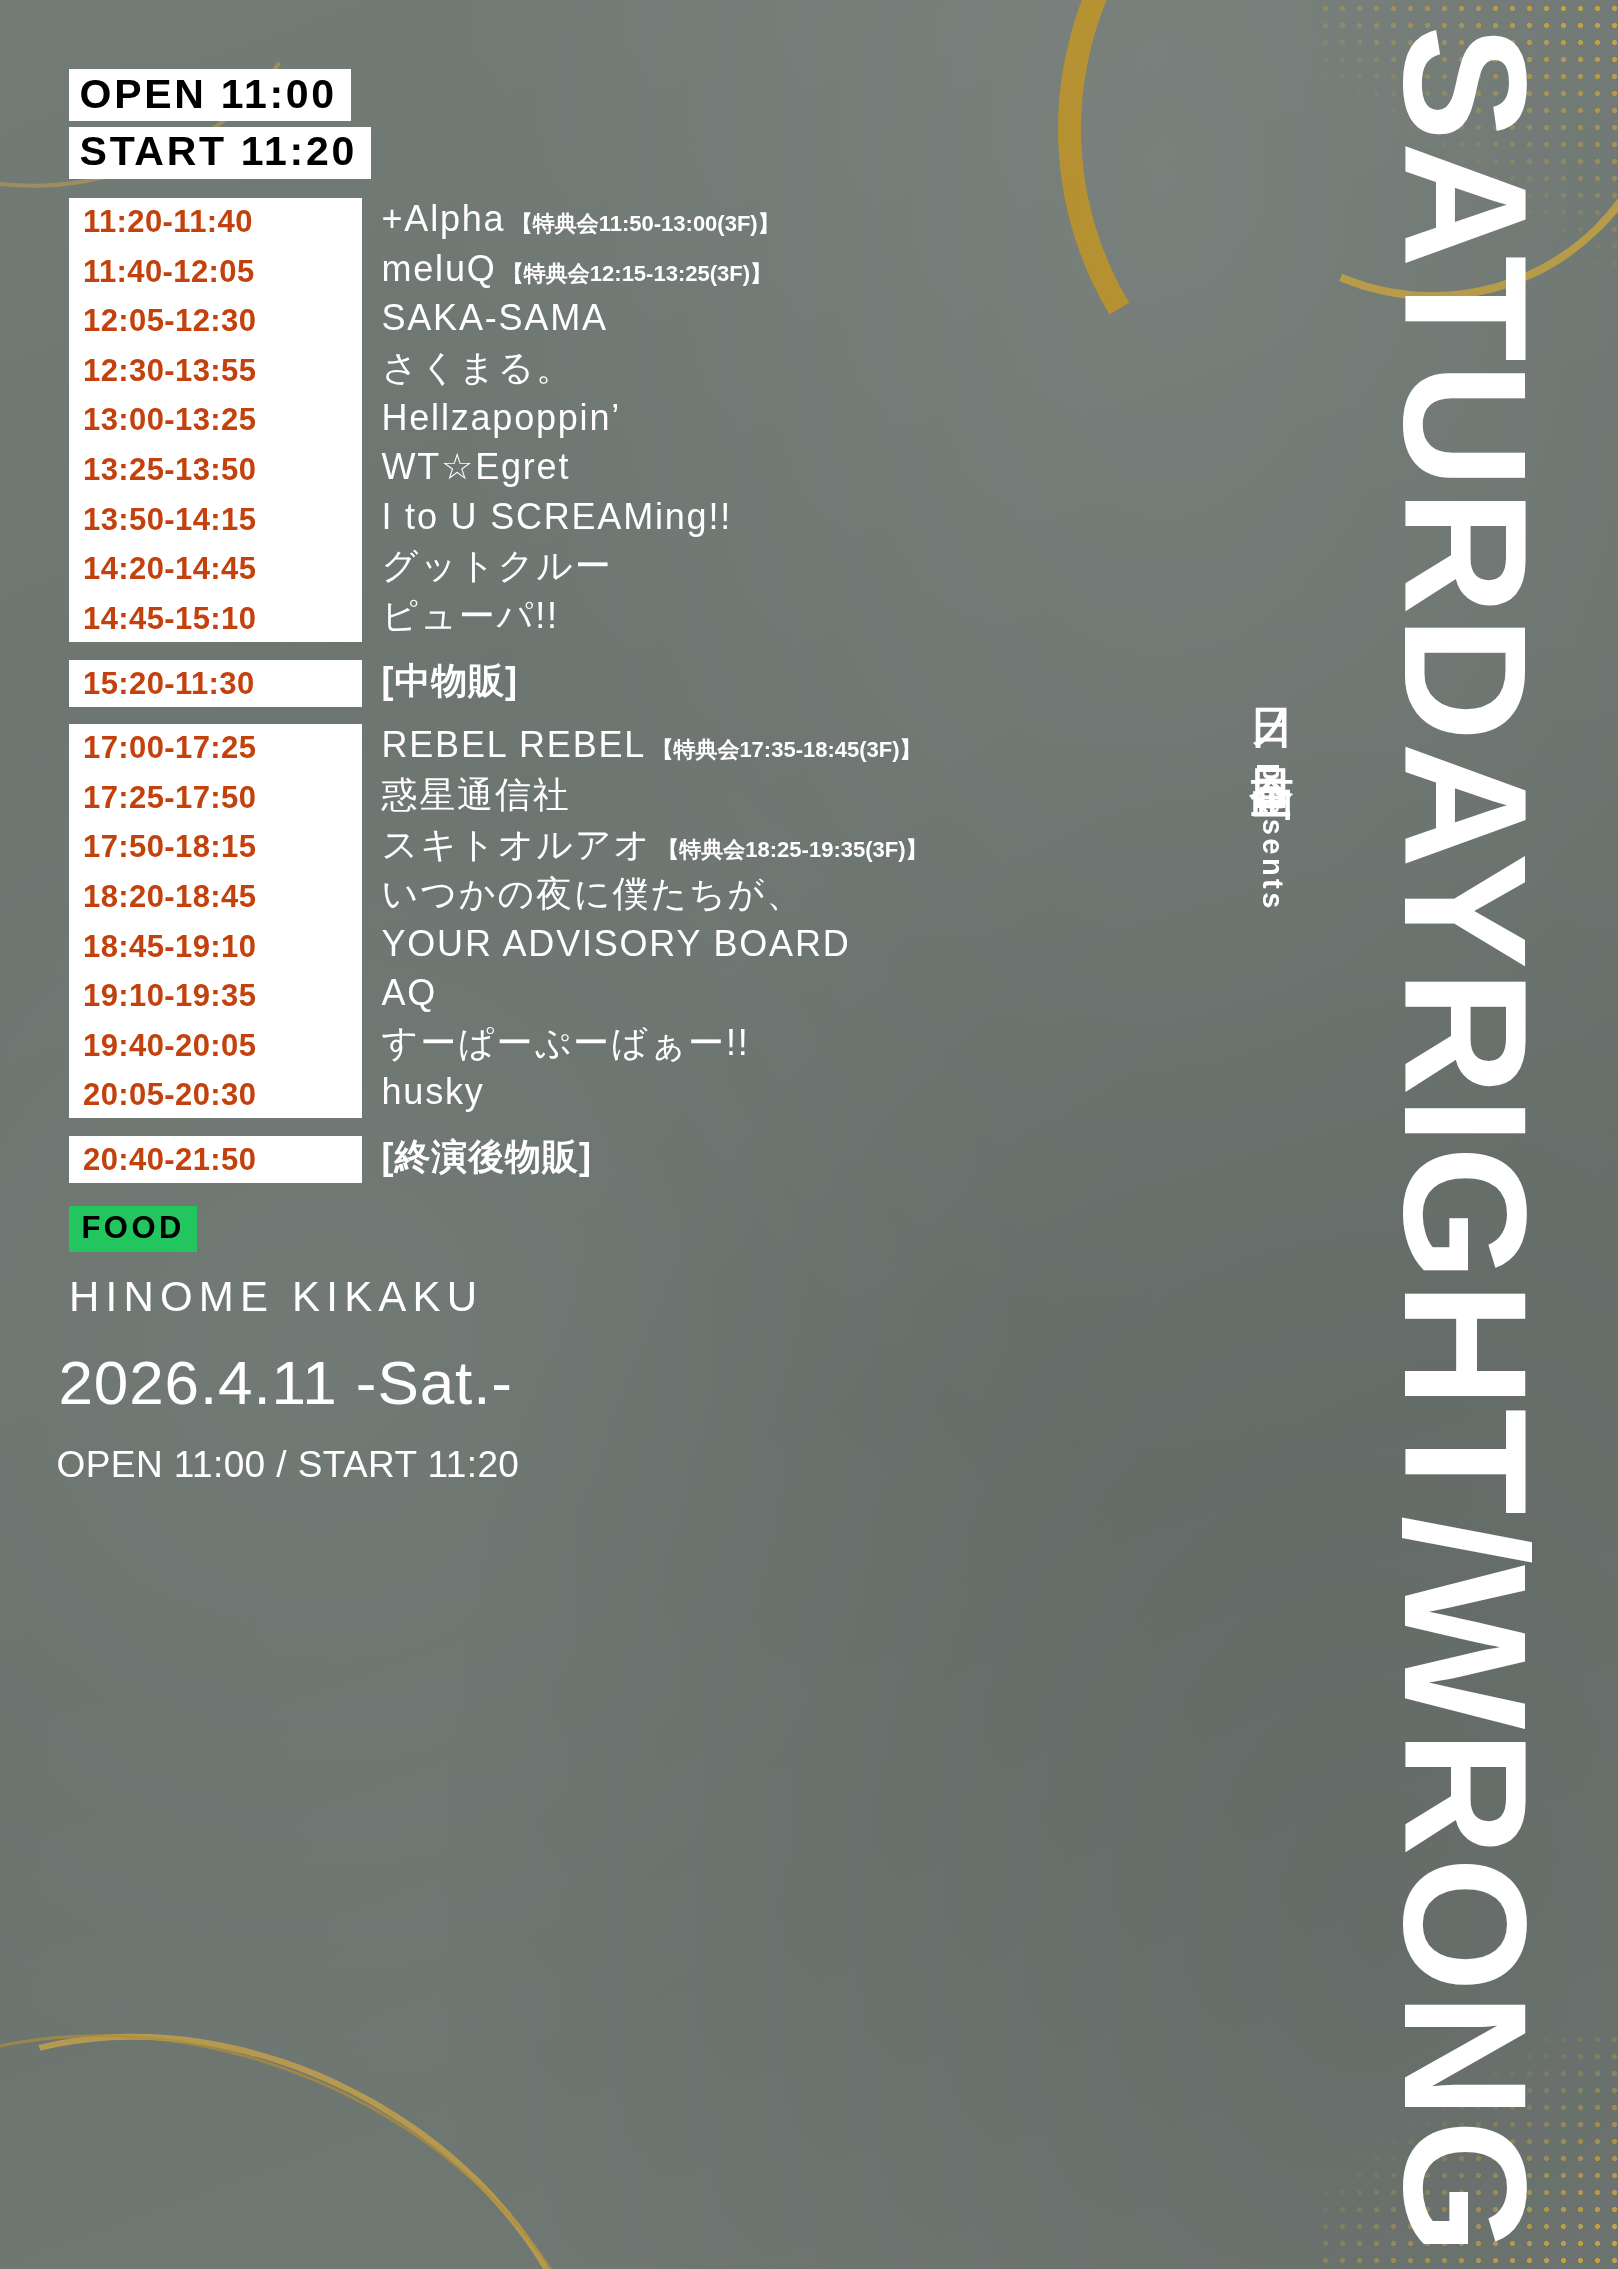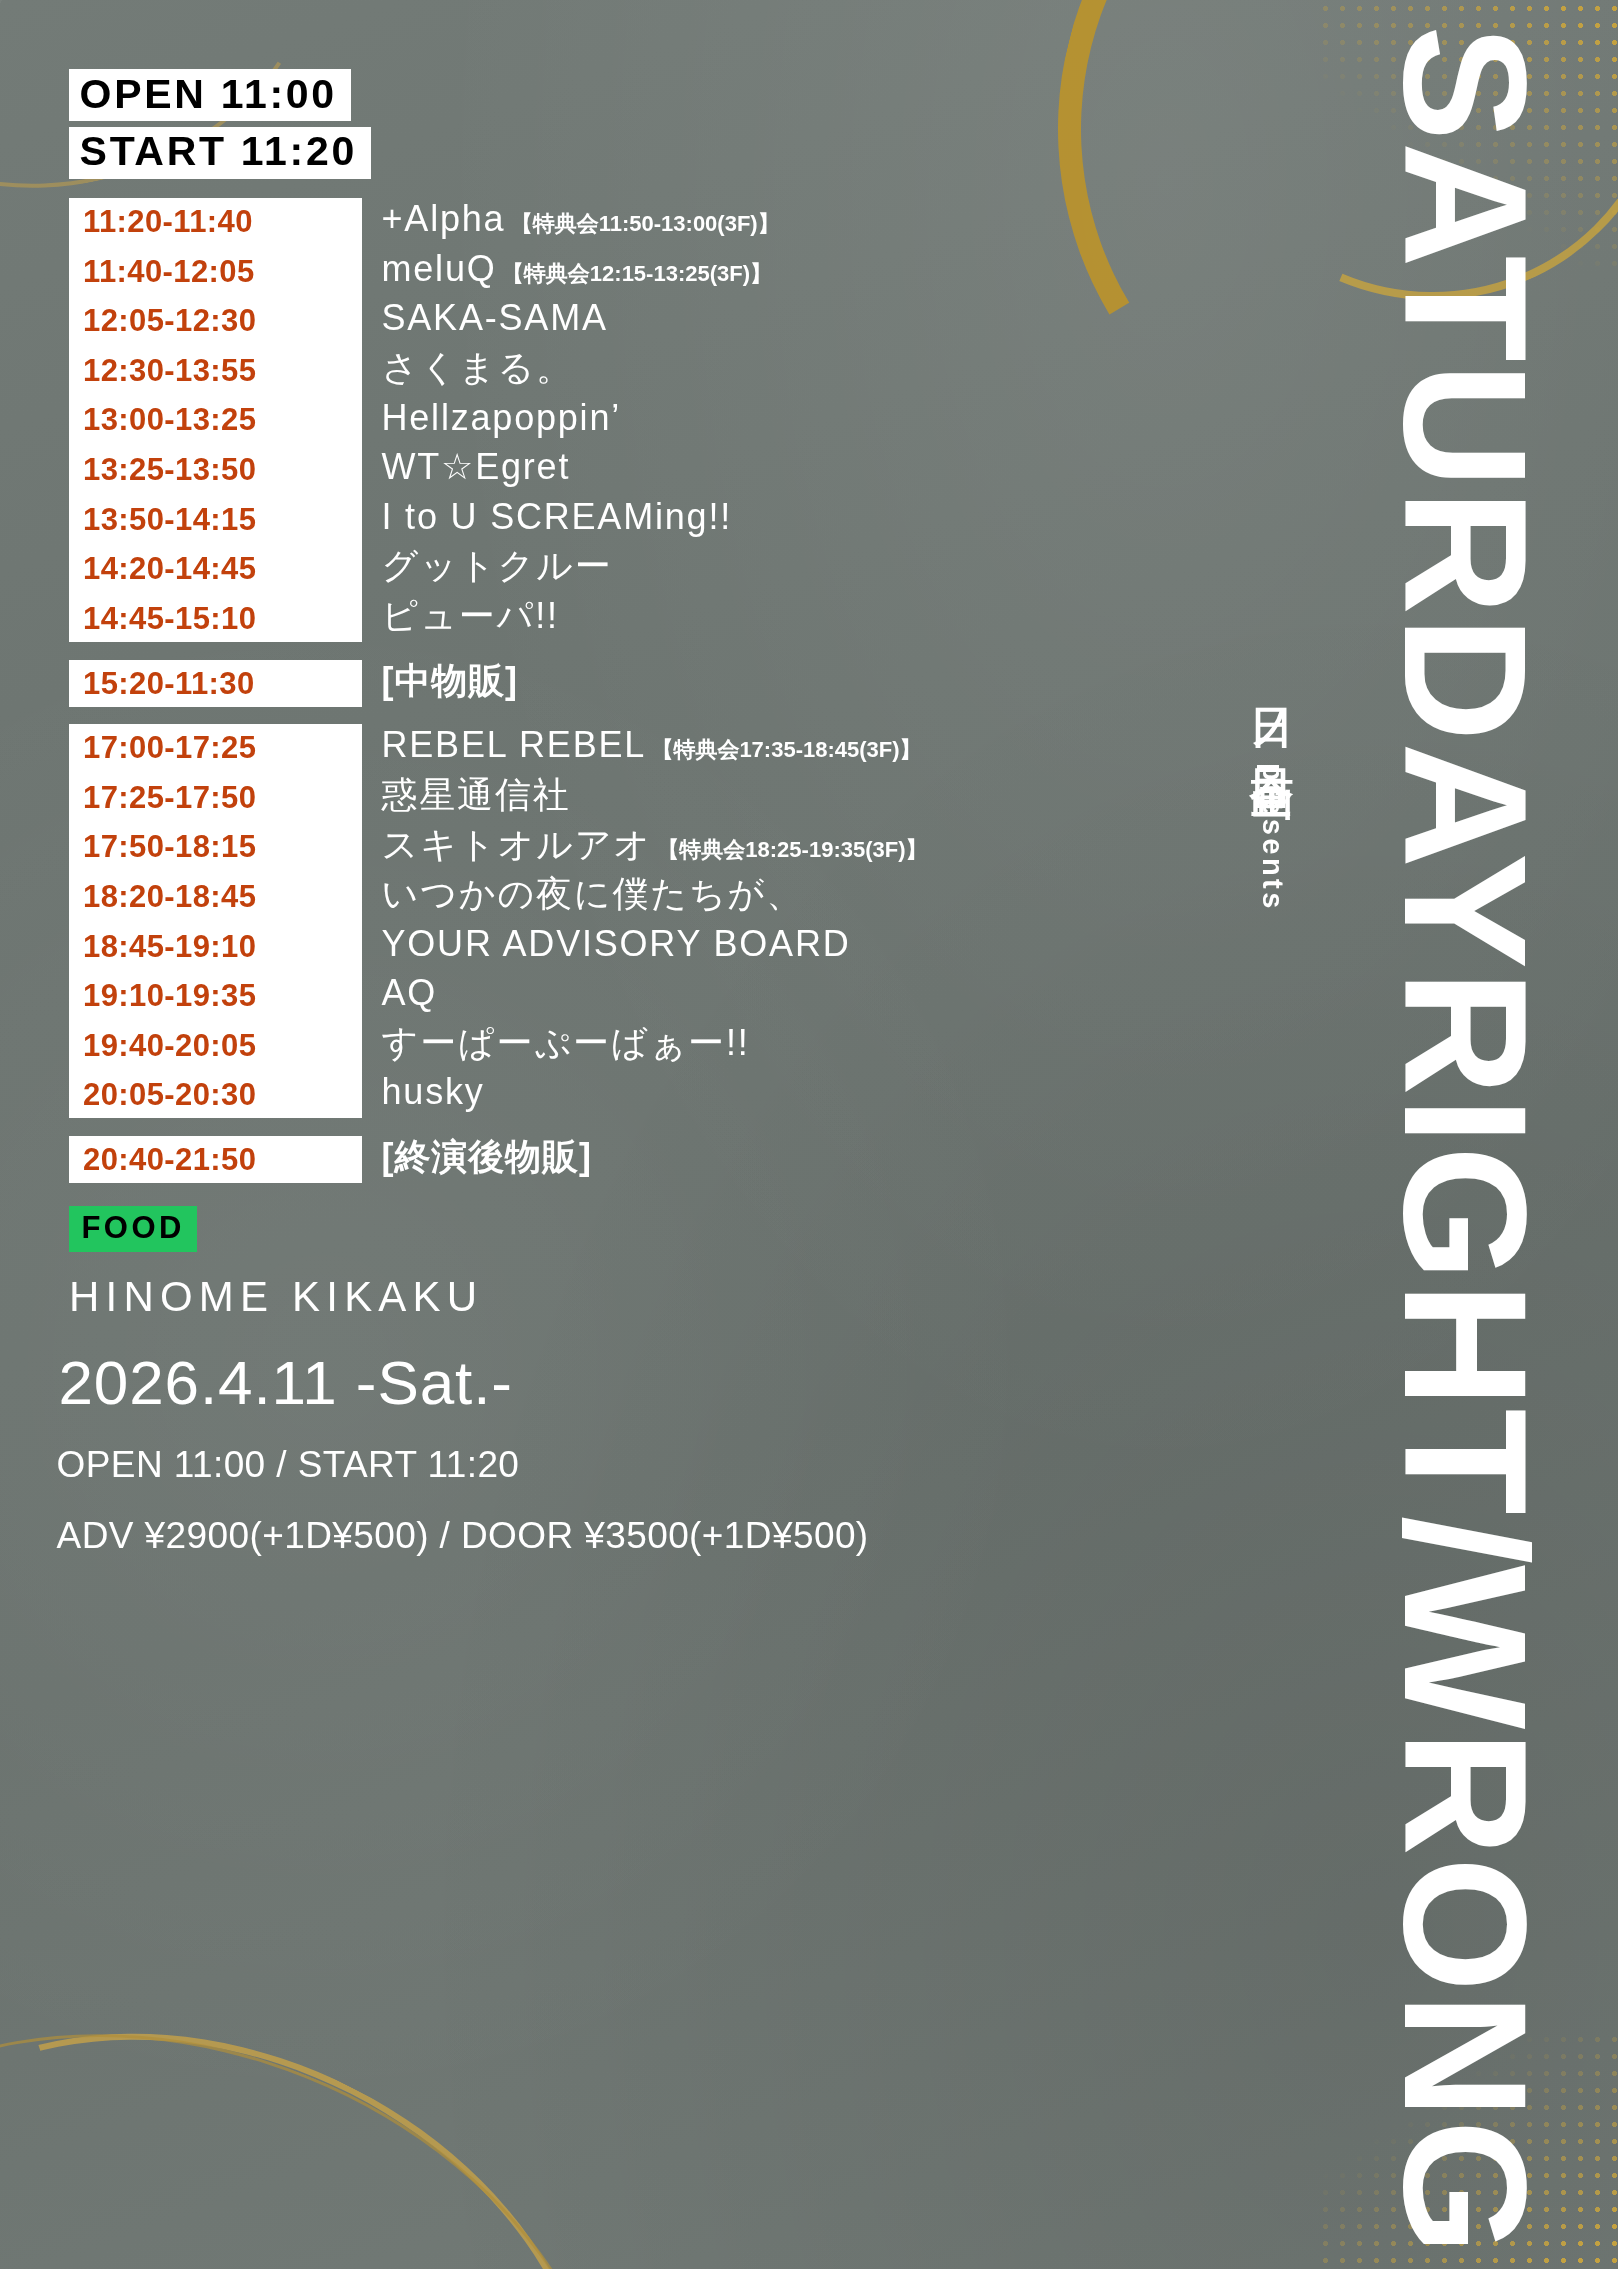--- a/index.html
+++ b/index.html
@@ -405,16 +405,15 @@
 
   </div>
 
   <div>
     <div class="food-label">FOOD</div>
     <div class="food-name">HINOME KIKAKU</div>
   </div>
 
   <div class="date">2026.4.11 -Sat.-</div>
   <div class="info-line">OPEN 11:00 / START 11:20</div>
-  <div class="info-line">ADV ¥2900(+1D¥500) / DOOR ¥3500(+1D¥500)</div>
 
 </div>
 
 
 </body></html>

